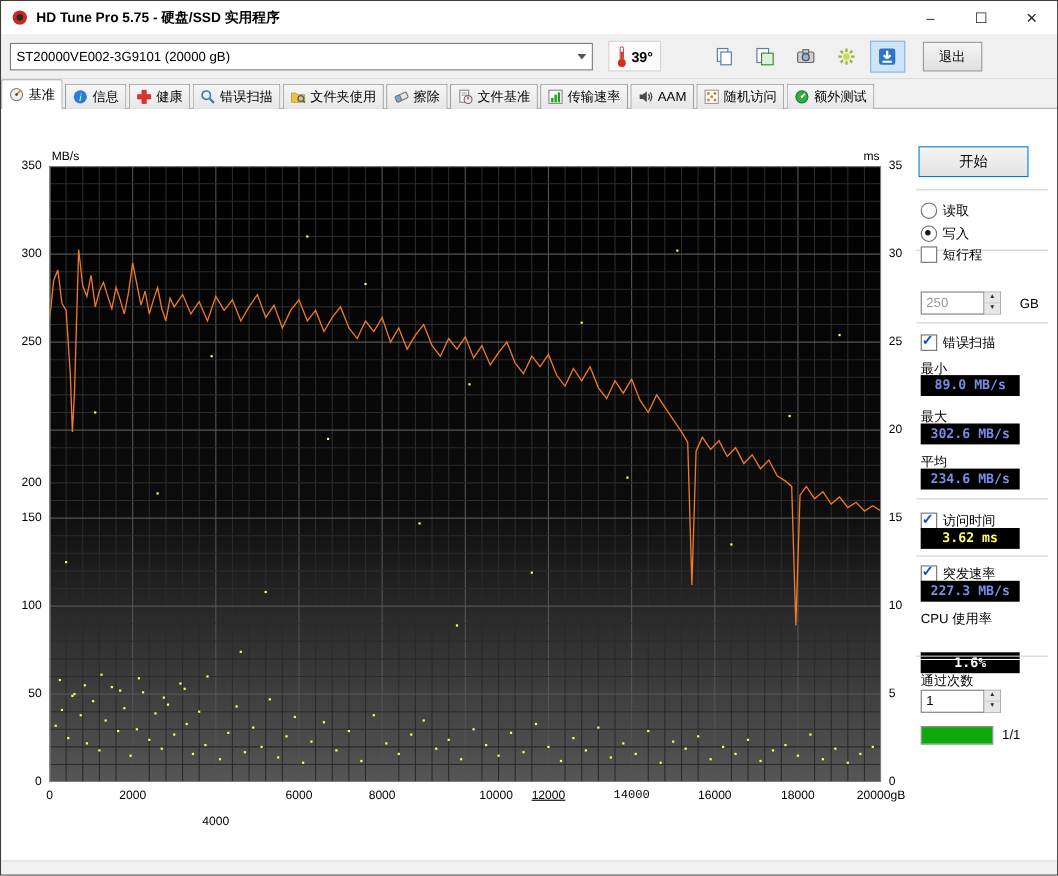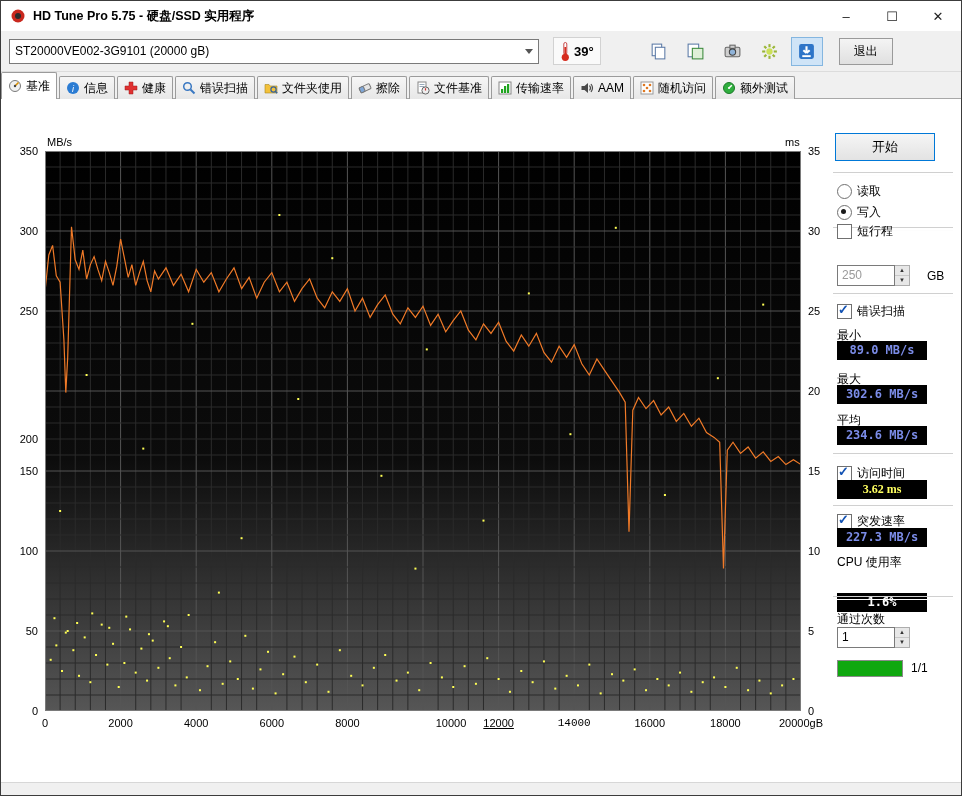--- a/index.html
+++ b/index.html
@@ -56,21 +56,21 @@
   .sep{position:absolute;left:2px;width:120px;height:2px;border-top:1px solid #d0d0d0;border-bottom:1px solid #fdfdfd;}
   .start-btn{position:absolute;top:34px;left:4px;width:98px;height:26px;background:linear-gradient(#f5f5f5,#e3e3e3);border:1px solid #0078d7;display:flex;align-items:center;justify-content:center;font-size:13px;}
   .row{position:absolute;left:6px;display:flex;align-items:center;gap:5px;white-space:nowrap;}
   .cb{width:13px;height:13px;border:1px solid #707070;background:#fff;position:relative;flex:none;}
   .cb.on::after{content:"\2713";position:absolute;left:0;top:-3px;font-size:13px;font-weight:bold;color:#1353b4;}
   .rb{width:13px;height:13px;border:1px solid #707070;border-radius:50%;background:#fff;position:relative;flex:none;}
   .rb.on::after{content:"";position:absolute;left:3px;top:3px;width:5px;height:5px;border-radius:50%;background:#1a1a1a;}
   .plabel{position:absolute;left:6px;white-space:nowrap;}
   .vbox{position:absolute;left:6px;width:90px;height:19px;background:#000;text-align:center;font-family:"DejaVu Sans Mono",monospace;font-weight:bold;font-size:12px;line-height:19px;}
   .v-transfer{color:var(--c-transfer,#7b8ce8);}
-  .v-access{color:var(--c-access,#ffff60);font-family:Liberation Serif, serif;}
+  .v-access{color:var(--c-access,#ffff60);}
   .v-burst{color:var(--c-burst,#7b8ce8);}
   .v-cpu{color:var(--c-cpu,#ffffff);margin-top:24px;}
   .numinput{position:absolute;left:6px;display:flex;height:21px;}
   .numinput .val{width:48px;border:1px solid #7a7a7a;background:#fff;padding:2px 4px;line-height:15px;}
   .numinput .val.disabled{color:#9a9a9a;}
   .spin{width:15px;display:flex;flex-direction:column;border:1px solid #adadad;border-left:none;box-sizing:border-box;}
   .spin span{flex:1;font-size:6px;line-height:9px;text-align:center;background:#e7e7e7;color:#333;}
   .spin span:first-child{border-bottom:1px solid #c8c8c8;}
   .gb{position:absolute;left:96px;}
   .pbar{position:absolute;left:6px;width:64px;height:15px;border:1px solid #8a8a8a;background:#fff;}
@@ -511,21 +511,21 @@
         <span class="tick rtick" style="top: 46px; left: 807px;">35</span>
         <span class="tick rtick" style="top: 126px; left: 807px;">30</span>
         <span class="tick rtick" style="top: 206px; left: 807px;">25</span>
         <span class="tick rtick" style="top: 286px; left: 807px;">20</span>
         <span class="tick rtick" style="top: 366px; left: 807px;">15</span>
         <span class="tick rtick" style="top: 446px; left: 807px;">10</span>
         <span class="tick rtick" style="top: 526px; left: 807px;">5</span>
         <span class="tick rtick" style="top: 606px; left: 807px;">0</span>
         <span class="tick xtick" style="top: 618px; left: 44px;">0</span>
         <span class="tick xtick" style="top: 618px; left: 119.6px;">2000</span>
-        <span class="tick xtick" style="top: 618px; left: 195.2px;">4000</span>
+        <span class="tick xtick" style="top: 642px; left: 195.2px;">4000</span>
         <span class="tick xtick" style="top: 618px; left: 270.8px;">6000</span>
         <span class="tick xtick" style="top: 618px; left: 346.4px;">8000</span>
         <span class="tick xtick" style="top: 618px; left: 422px; margin-left: 28px;">10000</span>
         <span class="tick xtick" style="top: 618px; left: 497.6px; text-decoration: underline;">12000</span>
         <span class="tick xtick" style="top: 618px; left: 573.2px; font-family: Liberation Mono, monospace;">14000</span>
         <span class="tick xtick" style="top: 618px; left: 648.8px;">16000</span>
         <span class="tick xtick" style="top: 618px; left: 724.4px;">18000</span>
         <span class="tick xtick" style="top: 618px; left: 800px;">20000gB</span>
       </div>
 

